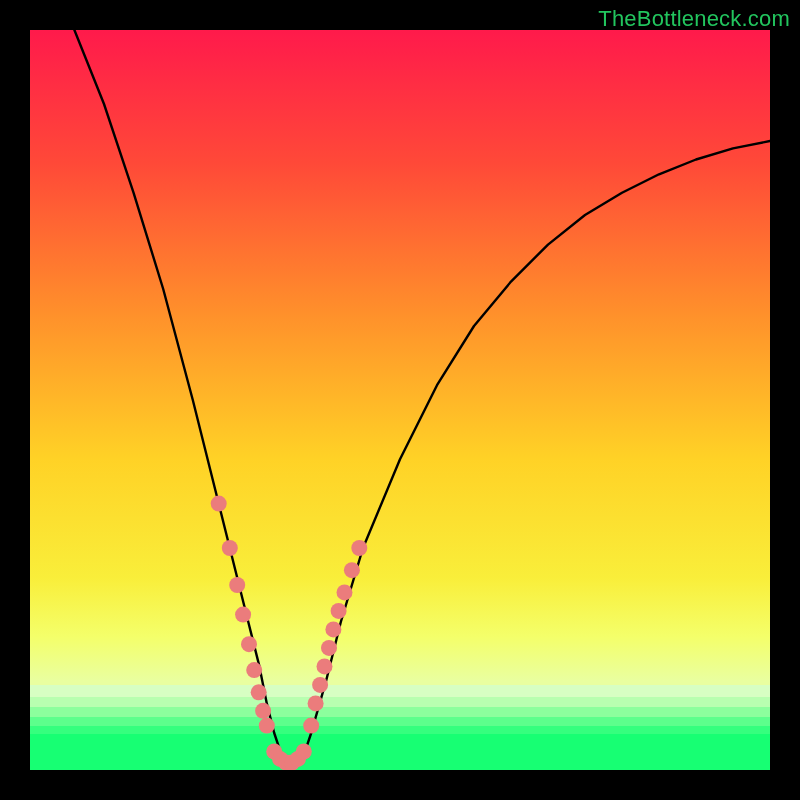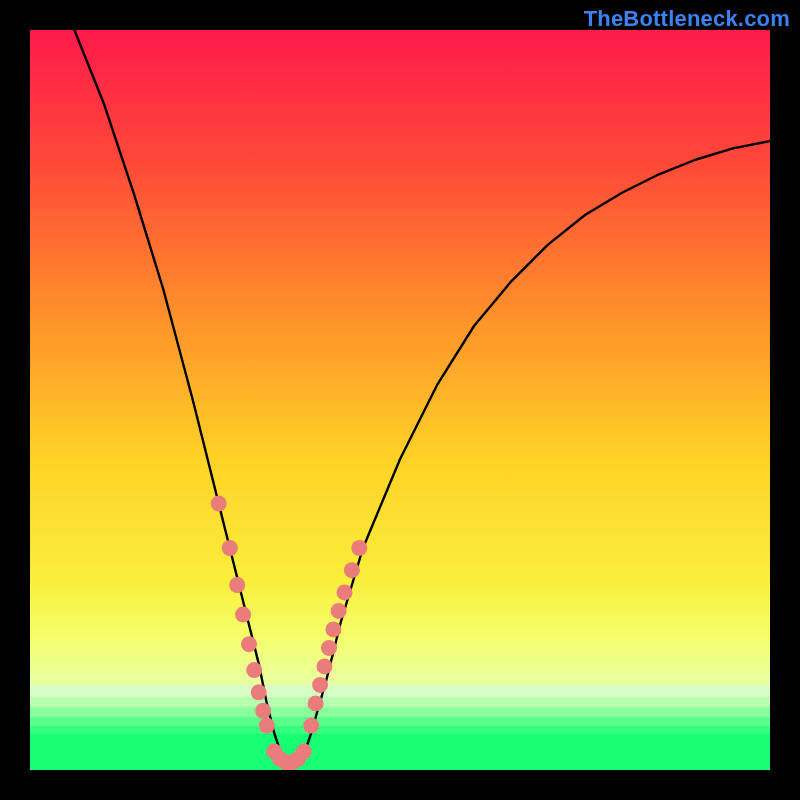--- a/index.html
+++ b/index.html
@@ -1,20 +1,20 @@
 <!DOCTYPE html>
 <html><head>
 <meta charset="utf-8">
 <style>
   html,body{margin:0;padding:0;width:800px;height:800px;overflow:hidden;background:#000;font-family:Arial,Helvetica,sans-serif}
   .frame{position:absolute;inset:0;background:#000}
   .plot{position:absolute;left:30px;top:30px;width:740px;height:740px;overflow:hidden}
   .gradient{position:absolute;inset:0}
   .greenband{position:absolute;left:0;right:0}
-  .watermark{position:absolute;top:6px;right:10px;color:#3b82f6;font-size:22px;font-weight:700;letter-spacing:0.2px}
+  .watermark{position:absolute;top:6px;right:10px;color:#22c55e;font-size:22px;font-weight:400;letter-spacing:0.2px}
   svg{position:absolute;inset:0}
 </style>
 </head>
 <body>
 
 <div class="frame">
   <div class="watermark">TheBottleneck.com</div>
   <div class="plot">
     <div class="gradient" id="grad" style="background: linear-gradient(rgb(255, 26, 75) 0%, rgb(255, 73, 56) 18%, rgb(255, 143, 43) 38%, rgb(255, 210, 38) 58%, rgb(249, 238, 58) 74%, rgb(244, 255, 106) 82%, rgb(233, 255, 160) 88%, rgb(233, 255, 160) 100%);"></div>
     <div id="bands">

